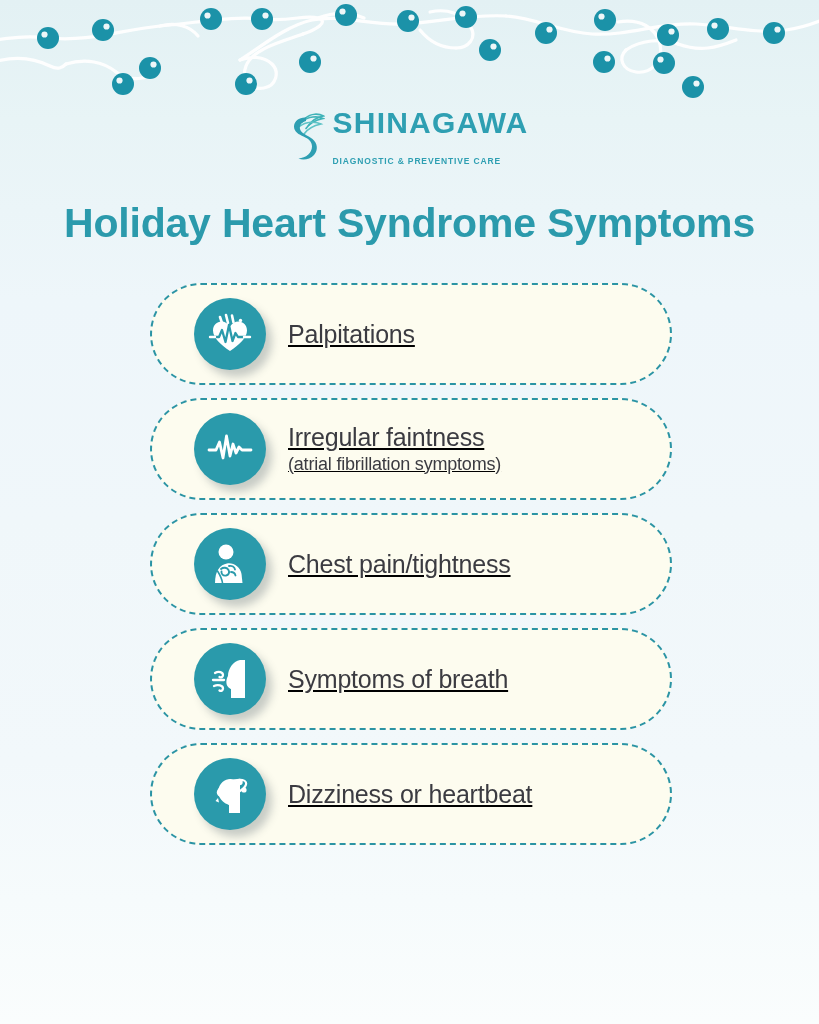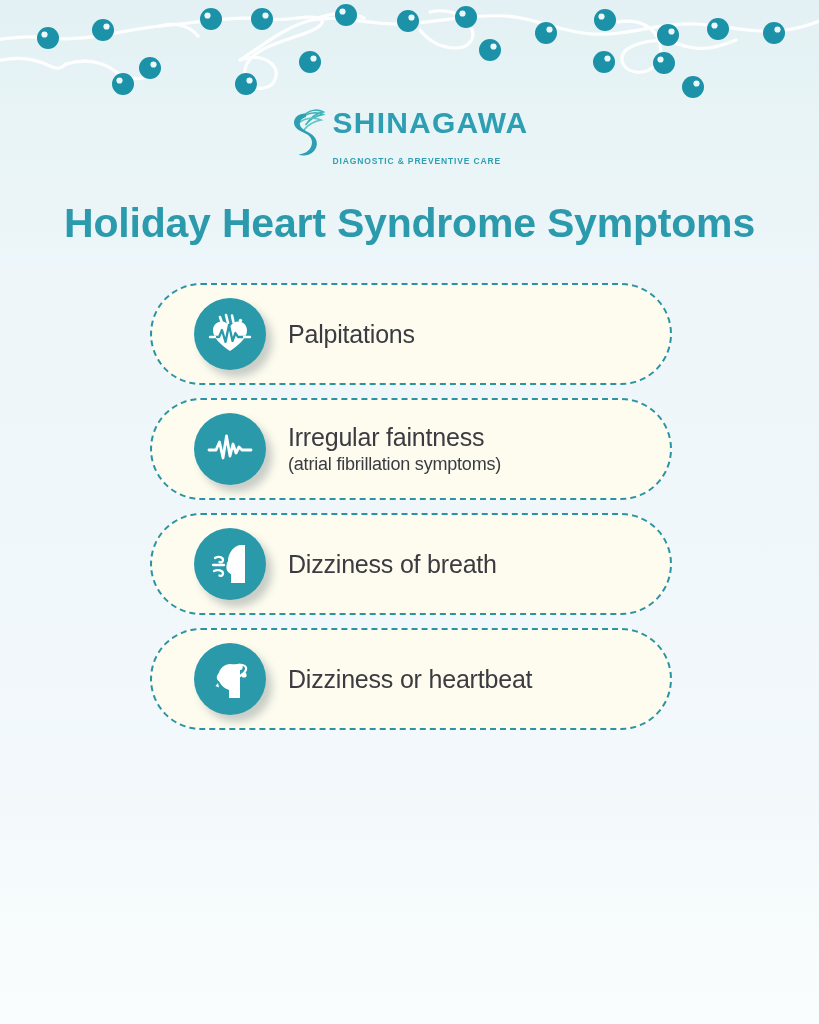--- a/index.html
+++ b/index.html
@@ -38,21 +38,21 @@
     position: absolute;
     top: 108px;
     left: 0;
     width: 819px;
     display: flex;
     justify-content: center;
     align-items: center;
   }
   #logo-inner {
     display: flex;
-    align-items: flex-start;
+    align-items: flex-end;
     gap: 8px;
   }
   #logo-text-block {
     display: flex;
     flex-direction: column;
     align-items: flex-start;
     line-height: 1;
   }
   #logo-wordmark {
     font-size: 30px;
@@ -115,20 +115,21 @@
     justify-content: center;
     box-shadow: 6px 7px 9px rgba(60, 80, 90, 0.28);
     margin-right: 22px;
   }
   .icon-badge svg { display: block; }
 
   .card-text {
     display: flex;
     flex-direction: column;
     justify-content: center;
+    text-decoration: underline;
   }
   .card-label {
     font-size: 25px;
     color: #3b3b41;
     letter-spacing: -0.2px;
     line-height: 1.15;
   }
   .card-sublabel {
     font-size: 18px;
     color: #3b3b41;
@@ -289,32 +290,48 @@
       <svg width="46" height="46" viewBox="0 0 46 46" fill="none">
         <path d="M2 24 L9 24 L12.5 16 L16 32 L19.5 10 L23 30 L26 18 L29 27 L32 21 L35 24 L44 24" stroke="#ffffff" stroke-width="2.8" fill="none" stroke-linejoin="round" stroke-linecap="round"></path>
       </svg>
     </div>
     <div class="card-text">
       <div class="card-label">Irregular faintness</div>
       <div class="card-sublabel">(atrial fibrillation symptoms)</div>
     </div>
   </div>
 
+  <div class="symptom-card">
+    <div class="icon-badge">
+      <svg width="46" height="46" viewBox="0 0 46 46" fill="none">
+        <circle cx="19" cy="11" r="7.5" fill="#ffffff"></circle>
+        <path d="M8 42 C8 30 13 23.5 20 22.5 C27 21.5 33 26 34.5 33 L35.5 42 Z" fill="#ffffff"></path>
+        <path d="M14 28 C16.5 26 20 26.5 21.5 29 C23 31.5 21.5 34 19 34.5 C16 35 14 33 14.5 30.5" stroke="#2a9aab" stroke-width="1.9" fill="none" stroke-linecap="round"></path>
+        <path d="M22 25 C25 24.5 27.5 26 28 28.5" stroke="#2a9aab" stroke-width="1.8" fill="none" stroke-linecap="round"></path>
+        <path d="M24 31 C26.5 31 28 32.5 28.5 34.5" stroke="#2a9aab" stroke-width="1.8" fill="none" stroke-linecap="round"></path>
+        <path d="M10.5 30 C13 34 15 38 15.5 42" stroke="#2a9aab" stroke-width="1.6" fill="none" stroke-linecap="round"></path>
+      </svg>
+    </div>
+    <div class="card-text">
+      <div class="card-label">Chest pain/tightness</div>
+
+    </div>
+  </div>
 
   <div class="symptom-card">
     <div class="icon-badge">
       <svg width="46" height="46" viewBox="0 0 46 46" fill="none">
         <path d="M38 4 L38 42 L24 42 L24 33 C24 33 20 31.5 19.5 27.5 C19 23 21 20 21 20 C21 13 26 5 33 4 Z" fill="#ffffff"></path>
         <path d="M8 17 C12 14.5 16 16.5 16 19 C16 21 14 22 12.5 21" stroke="#ffffff" stroke-width="2.3" fill="none" stroke-linecap="round"></path>
         <path d="M6 24 L17 24" stroke="#ffffff" stroke-width="2.3" stroke-linecap="round"></path>
         <path d="M7 30 C11 28 16 29.5 16 32.5 C16 34.5 14 35.5 12.5 34.5" stroke="#ffffff" stroke-width="2.3" fill="none" stroke-linecap="round"></path>
       </svg>
     </div>
     <div class="card-text">
-      <div class="card-label">Dizziness of breath</div>
+      <div class="card-label">Symptoms of breath</div>
 
     </div>
   </div>
 
   <div class="symptom-card">
     <div class="icon-badge">
       <svg width="46" height="46" viewBox="0 0 46 46" fill="none">
         <path d="M22 42 L22 34 C22 34 16 32 13 27 C10 22 11 15 15.5 11 C20 7 27 7 31 11 L33 14 L33 42 Z" fill="#ffffff"></path>
         <path d="M11 27 L8.5 30 L12 31.5" fill="#ffffff"></path>
         <ellipse cx="25" cy="17" rx="15" ry="6.5" transform="rotate(-22 25 17)" stroke="#ffffff" stroke-width="2.2" fill="none"></ellipse>

